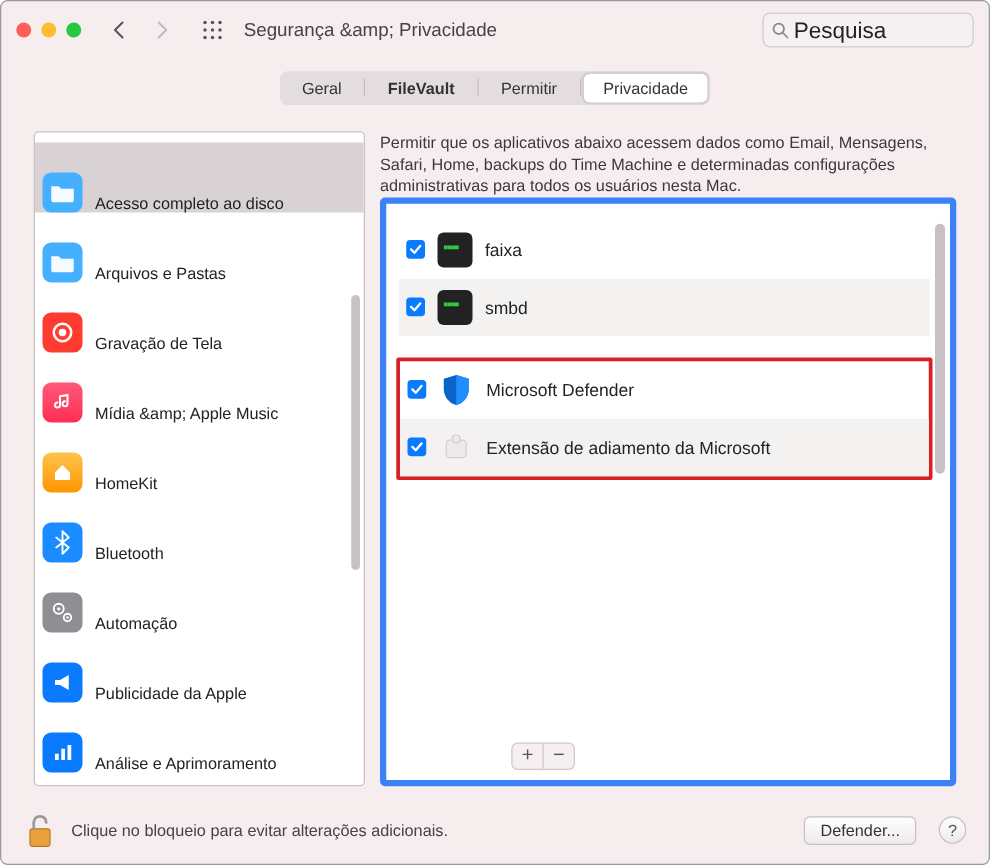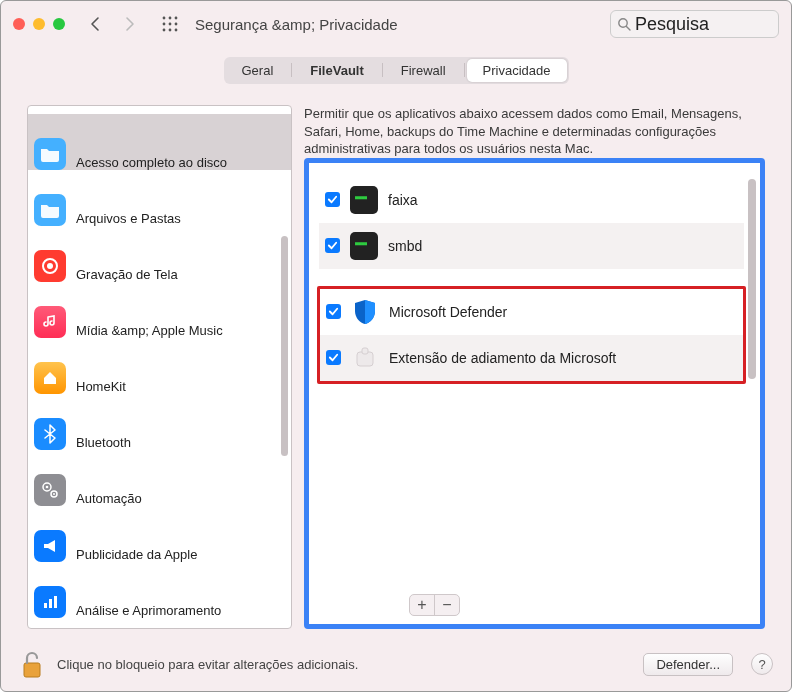--- a/index.html
+++ b/index.html
@@ -102,21 +102,21 @@
       <span class="search-text">Pesquisa</span>
     </div>
   </div>
 
   <div class="tabbar">
     <div class="tabs">
       <div class="tab">Geral</div>
       <div class="tab-sep"></div>
       <div class="tab bold">FileVault</div>
       <div class="tab-sep"></div>
-      <div class="tab">Firewall</div>
+      <div class="tab">Permitir</div>
       <div class="tab-sep"></div>
       <div class="tab active">Privacidade</div>
     </div>
   </div>
 
   <div class="panel">
     <div class="sidebar-wrap">
       <div class="sidebar">
         <div class="sb-list">
           <div class="sb-item selected">

